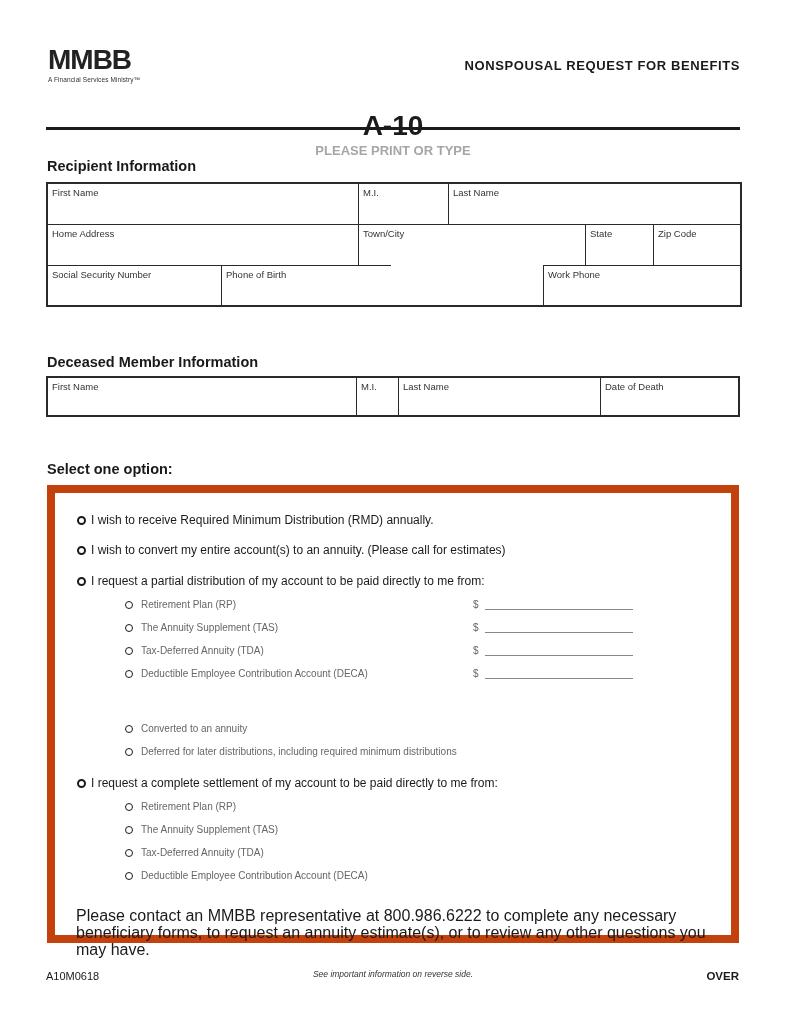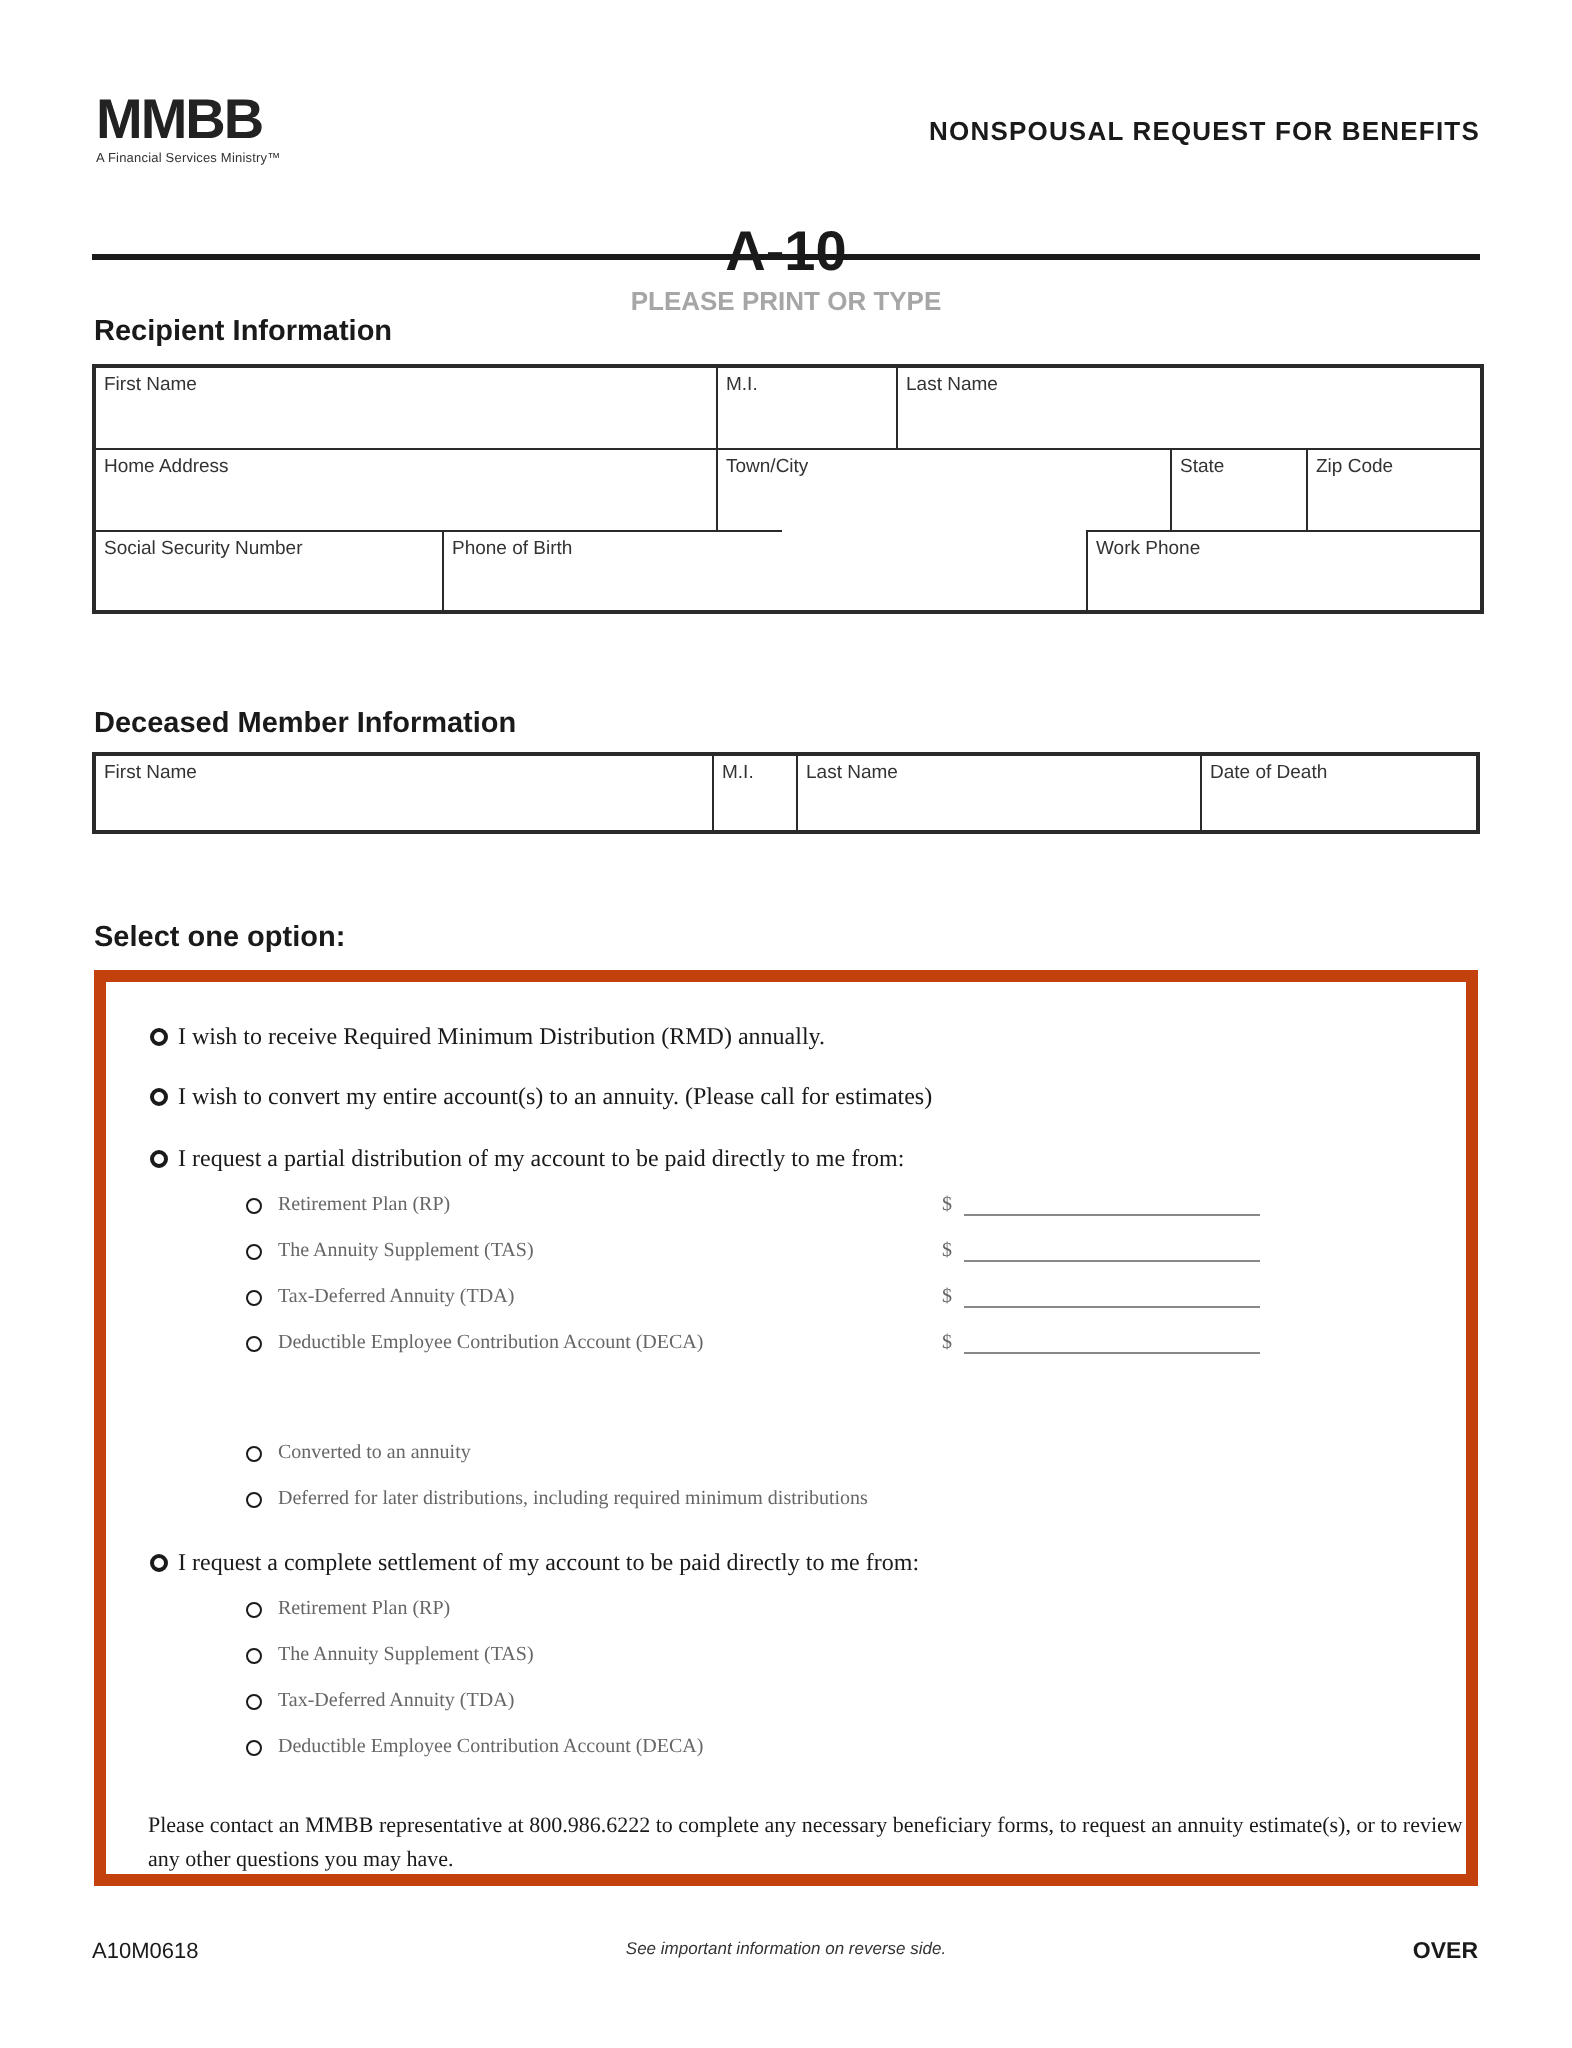--- a/index.html
+++ b/index.html
@@ -16,30 +16,30 @@
   .print-note { position: absolute; left: 0; width: 786px; top: 143px; text-align: center; font-size: 13px; font-weight: bold; color: #a6a6a6; }
 
   .section-heading { position: absolute; left: 47px; font-size: 14.5px; font-weight: bold; color: #1a1a1a; }
 
   .grid { position: absolute; border: 2px solid #2a2a2a; padding-left: 28px; }
   .cell { position: absolute; border-left: 1.5px solid #2a2a2a; border-top: 1.5px solid #2a2a2a; }
   .cell.first-col { border-left: none; }
   .cell.first-row { border-top: none; }
   .cell-label { position: absolute; left: 4px; top: 3px; font-size: 9.5px; color: #333; }
 
-  .options-box { position: absolute; left: 47px; top: 485px; width: 692px; height: 458px; border: 6px solid #c2410c; font-family: Liberation Serif, serif; }
+  .options-box { position: absolute; left: 47px; top: 485px; width: 692px; height: 458px; border: 8px solid #c2410c; }
   .opt { position: absolute; display: flex; align-items: center; }
   .opt.main { left: 22px; font-size: 12px; color: #1a1a1a; }
   .opt.sub { left: 70px; font-size: 10px; color: #666; }
   .radio { display: inline-block; border: 1.5px solid #1a1a1a; border-radius: 50%; background: #fff; margin-right: 5px; }
   .opt.main .radio { width: 9px; height: 9px; border-width: 2px; }
   .opt.sub .radio { width: 8px; height: 8px; border-width: 1.6px; margin-right: 8px; }
   .amount { position: absolute; left: 418px; display: flex; align-items: flex-end; font-size: 10px; color: #666; }
   .amount .line { display: inline-block; width: 148px; height: 10px; border-bottom: 1px solid #888; margin-left: 6px; }
-  .contact { position: absolute; left: 21px; top: 414px; width: 660px; font-size: 11px; line-height: 17px; color: #1a1a1a; }
+  .contact { position: absolute; left: 21px; top: 414px; width: 660px; font-size: 16px; line-height: 17px; color: #1a1a1a; }
 
   .footer-code { position: absolute; left: 46px; top: 970px; font-size: 11px; color: #1a1a1a; }
   .footer-note { position: absolute; left: 0; width: 786px; top: 969px; text-align: center; font-size: 8.5px; font-style: italic; color: #333; }
   .footer-over { position: absolute; right: 47px; top: 970px; font-size: 11.5px; font-weight: bold; color: #1a1a1a; }
 </style>
 </head>
 <body>
 
 <div class="logo">
   <div class="logo-mark">MMBB</div>

